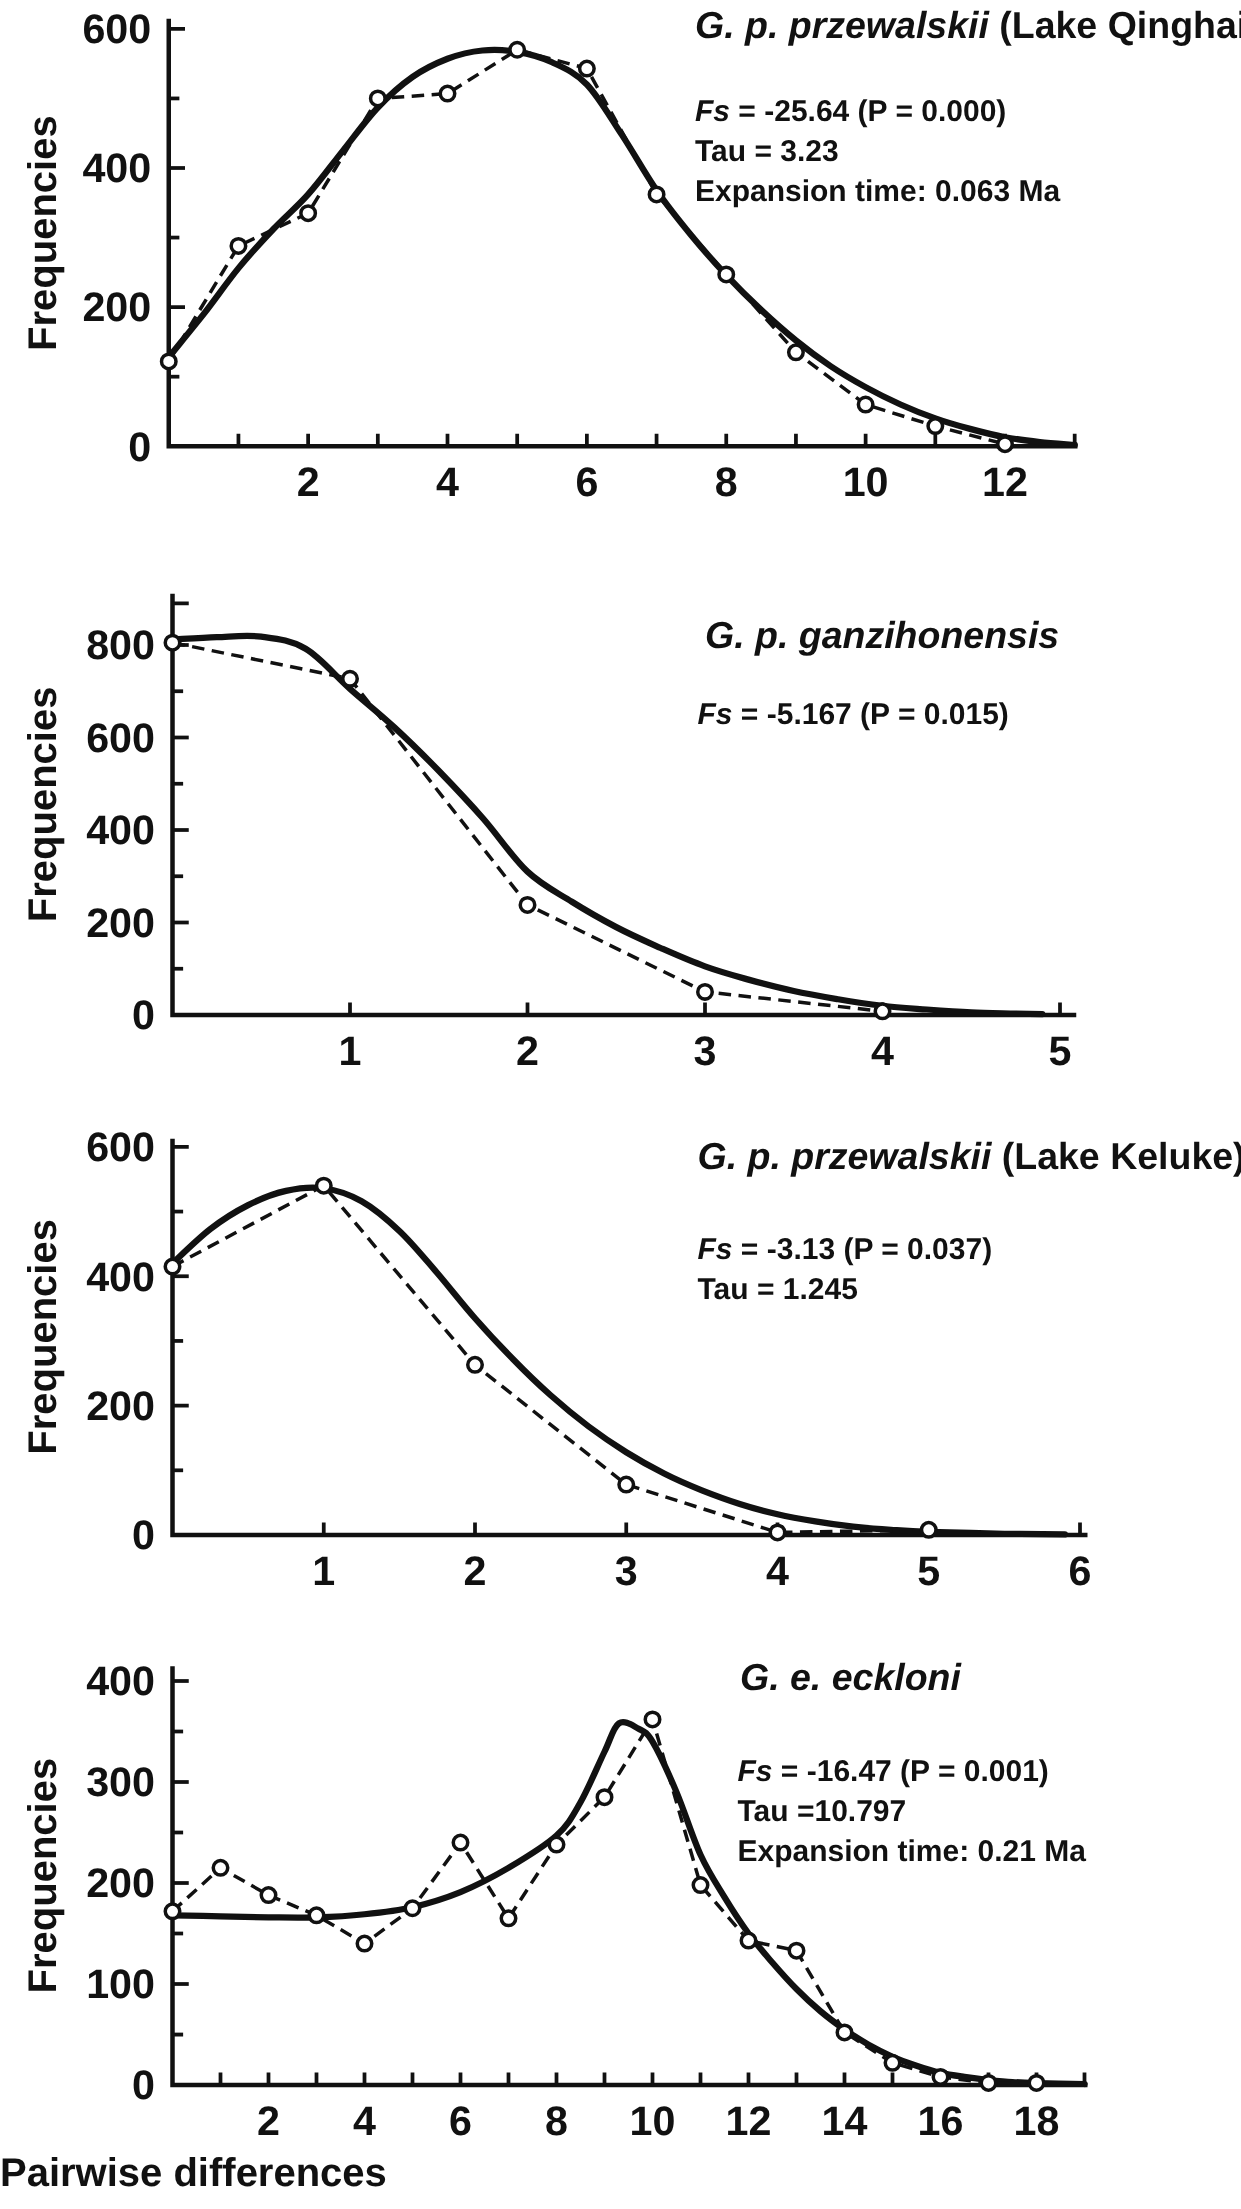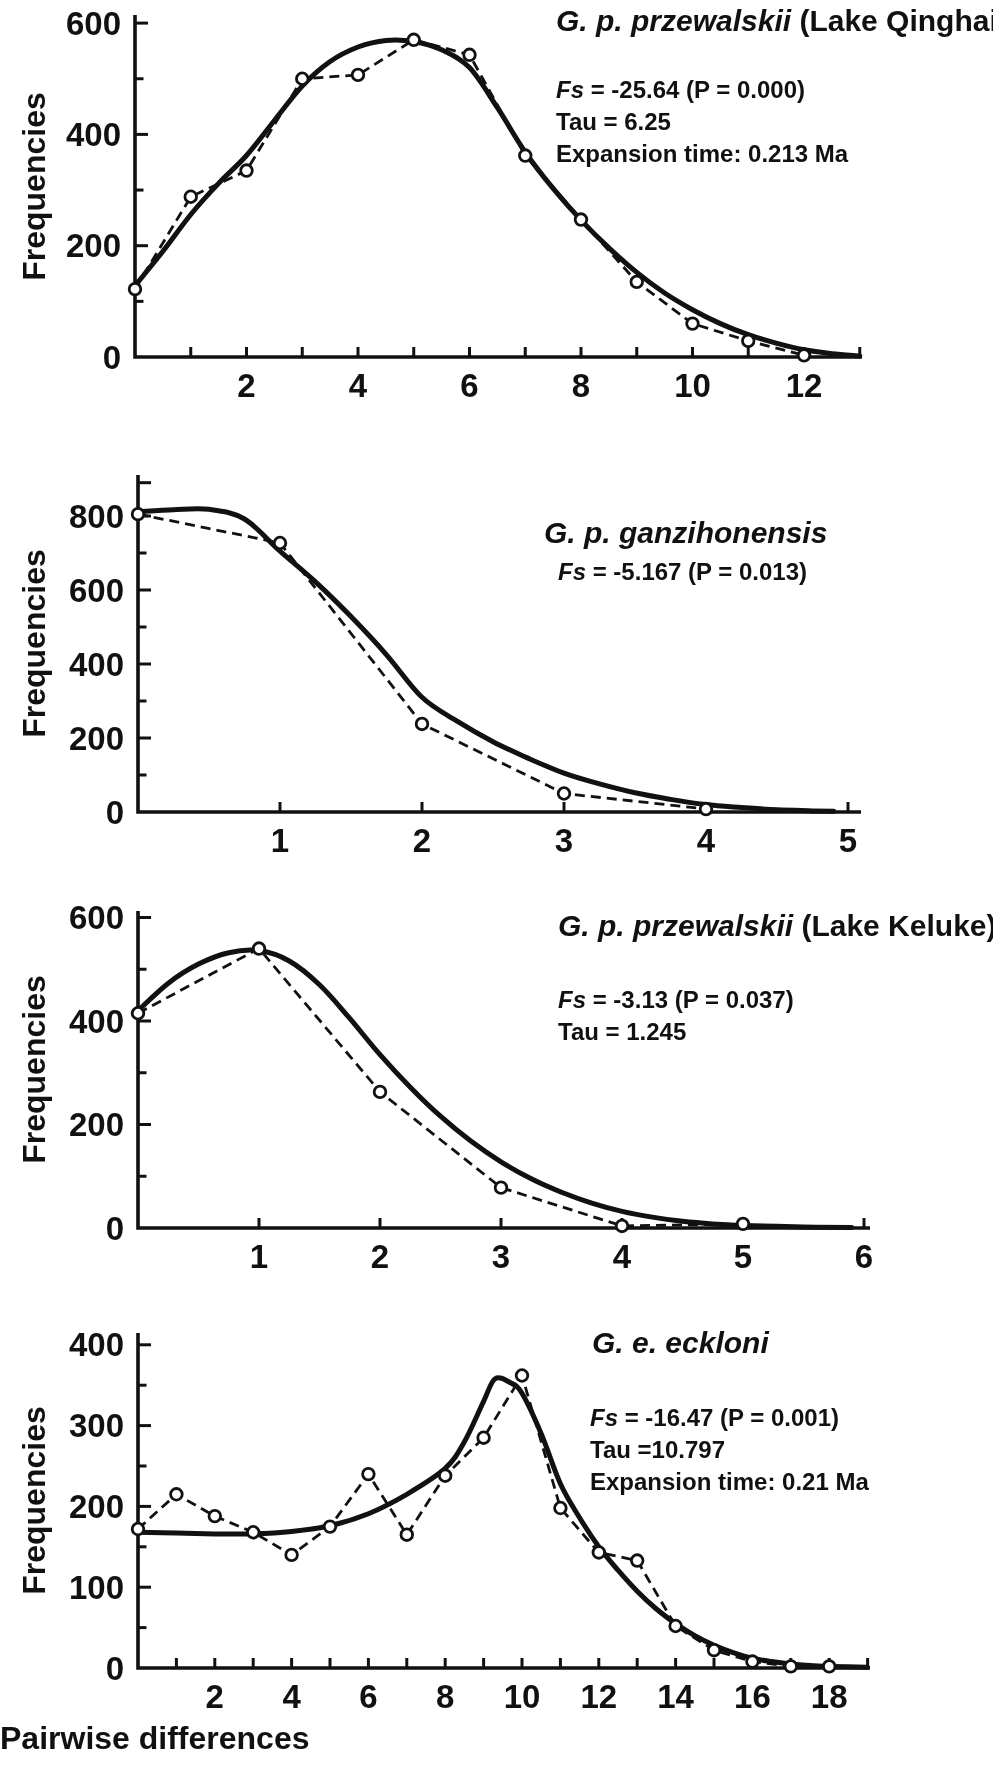--- a/index.html
+++ b/index.html
@@ -229,29 +229,29 @@
   <div class="vlabel" style="top:1051px;">Frequencies</div>
   <div class="vlabel" style="top:1482px;">Frequencies</div>
 
   <div class="xlabel">Pairwise differences</div>
 
   <div class="panel-title" style="left:556px;top:4px;">
     <span class="it">G. p. przewalskii</span><span> (Lake Qinghai)</span>
   </div>
   <div class="panel-stats" style="left:556px;top:74px;">
     <div><span class="it">Fs</span><span> = -25.64 (P = 0.000)</span></div>
-    <div>Tau = 6.25</div>
-    <div>Expansion time: 0.213 Ma</div>
-  </div>
-
-  <div class="panel-title" style="left:544px;top:492px;margin-top:24px;">
+    <div>Tau = 3.23</div>
+    <div>Expansion time: 0.063 Ma</div>
+  </div>
+
+  <div class="panel-title" style="left:564px;top:492px;">
     <span class="it">G. p. ganzihonensis</span><span></span>
   </div>
   <div class="panel-stats" style="left:558px;top:556px;">
-    <div><span class="it">Fs</span><span> = -5.167 (P = 0.013)</span></div>
+    <div><span class="it">Fs</span><span> = -5.167 (P = 0.015)</span></div>
   </div>
 
   <div class="panel-title" style="left:558px;top:909px;">
     <span class="it">G. p. przewalskii</span><span> (Lake Keluke)</span>
   </div>
   <div class="panel-stats" style="left:558px;top:984px;">
     <div><span class="it">Fs</span><span> = -3.13 (P = 0.037)</span></div>
     <div>Tau = 1.245</div>
   </div>
 

